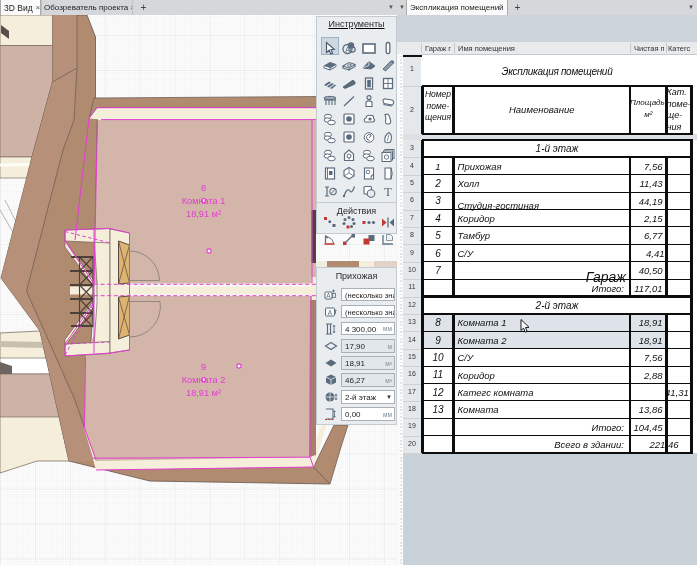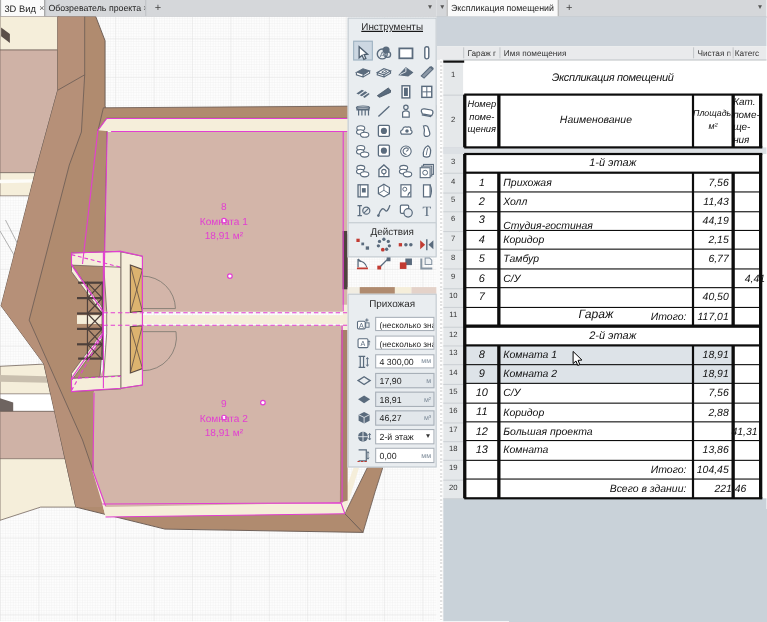--- a/index.html
+++ b/index.html
@@ -265,38 +265,38 @@
 <div class="cell" style="left:457.5px;top:200px;width:168.5px;height:13.0px;font-size:9.5px;text-align:left;">Студия-гостиная</div>
 <div class="cell" style="left:630.0px;top:195.6px;width:32.5px;height:13.0px;font-size:9.5px;text-align:right;">44,19</div>
 <div class="cell" style="left:422.5px;top:212.8px;width:31.0px;height:13.0px;font-size:10px;text-align:center;">4</div>
 <div class="cell" style="left:457.5px;top:213.0px;width:168.5px;height:13.0px;font-size:9.5px;text-align:left;">Коридор</div>
 <div class="cell" style="left:630.0px;top:213.0px;width:32.5px;height:13.0px;font-size:9.5px;text-align:right;">2,15</div>
 <div class="cell" style="left:422.5px;top:230.1px;width:31.0px;height:13.0px;font-size:10px;text-align:center;">5</div>
 <div class="cell" style="left:457.5px;top:230.3px;width:168.5px;height:13.0px;font-size:9.5px;text-align:left;">Тамбур</div>
 <div class="cell" style="left:630.0px;top:230px;width:32.5px;height:13.0px;font-size:9.5px;text-align:right;">6,77</div>
 <div class="cell" style="left:422.5px;top:247.5px;width:31.0px;height:13.0px;font-size:10px;text-align:center;">6</div>
 <div class="cell" style="left:457.5px;top:247.7px;width:168.5px;height:13.0px;font-size:9.5px;text-align:left;">С/У</div>
-<div class="cell" style="left:663px;top:247.7px;width:32.5px;height:13.0px;font-size:9.5px;text-align:right;">4,41</div>
+<div class="cell" style="left:632px;top:247.7px;width:32.5px;height:13.0px;font-size:9.5px;text-align:right;">4,41</div>
 <div class="cell" style="left:422.5px;top:264.9px;width:31.0px;height:13.0px;font-size:10px;text-align:center;">7</div>
-<div class="cell" style="left:457.5px;top:280px;width:168.5px;height:13.0px;font-size:11px;text-align:center;">Гараж</div>
+<div class="cell" style="left:457.5px;top:269px;width:168.5px;height:13.0px;font-size:14px;text-align:right;">Гараж</div>
 <div class="cell" style="left:630.0px;top:265.1px;width:32.5px;height:13.0px;font-size:9.5px;text-align:right;">40,50</div>
 <div class="cell" style="left:422.5px;top:317.1px;width:31.0px;height:13.0px;font-size:10px;text-align:center;">8</div>
 <div class="cell" style="left:457.5px;top:317.3px;width:168.5px;height:13.0px;font-size:9.5px;text-align:left;">Комната 1</div>
 <div class="cell" style="left:630.0px;top:317.3px;width:32.5px;height:13.0px;font-size:9.5px;text-align:right;">18,91</div>
 <div class="cell" style="left:422.5px;top:334.5px;width:31.0px;height:13.0px;font-size:10px;text-align:center;">9</div>
 <div class="cell" style="left:457.5px;top:334.7px;width:168.5px;height:13.0px;font-size:9.5px;text-align:left;">Комната 2</div>
 <div class="cell" style="left:630.0px;top:334.7px;width:32.5px;height:13.0px;font-size:9.5px;text-align:right;">18,91</div>
 <div class="cell" style="left:422.5px;top:351.9px;width:31.0px;height:13.0px;font-size:10px;text-align:center;">10</div>
 <div class="cell" style="left:457.5px;top:352.1px;width:168.5px;height:13.0px;font-size:9.5px;text-align:left;">С/У</div>
 <div class="cell" style="left:630.0px;top:352.1px;width:32.5px;height:13.0px;font-size:9.5px;text-align:right;">7,56</div>
 <div class="cell" style="left:422.5px;top:369.3px;width:31.0px;height:13.0px;font-size:10px;text-align:center;">11</div>
 <div class="cell" style="left:457.5px;top:369.5px;width:168.5px;height:13.0px;font-size:9.5px;text-align:left;">Коридор</div>
 <div class="cell" style="left:630.0px;top:369.5px;width:32.5px;height:13.0px;font-size:9.5px;text-align:right;">2,88</div>
 <div class="cell" style="left:422.5px;top:386.7px;width:31.0px;height:13.0px;font-size:10px;text-align:center;">12</div>
-<div class="cell" style="left:457.5px;top:386.9px;width:168.5px;height:13.0px;font-size:9.5px;text-align:left;">Большая проекта</div>
+<div class="cell" style="left:457.5px;top:386.9px;width:168.5px;height:13.0px;font-size:9.5px;text-align:left;">Категс комната</div>
 <div class="cell" style="left:630.0px;top:386.9px;width:32.5px;height:13.0px;font-size:9.5px;text-align:right;padding-left:35px;">41,31</div>
 <div class="cell" style="left:422.5px;top:404.1px;width:31.0px;height:13.0px;font-size:10px;text-align:center;">13</div>
 <div class="cell" style="left:457.5px;top:404.2px;width:168.5px;height:13.0px;font-size:9.5px;text-align:left;">Комната</div>
 <div class="cell" style="left:630.0px;top:404.2px;width:32.5px;height:13.0px;font-size:9.5px;text-align:right;">13,86</div>
 <div class="cell" style="left:453.5px;top:282.5px;width:170.5px;height:13.0px;font-size:9.5px;text-align:right;">Итого:</div>
 <div class="cell" style="left:630.0px;top:282.5px;width:32.5px;height:13.0px;font-size:9.5px;text-align:right;">117,01</div>
 <div class="cell" style="left:453.5px;top:421.6px;width:170.5px;height:13.0px;font-size:9.5px;text-align:right;">Итого:</div>
 <div class="cell" style="left:630.0px;top:421.6px;width:32.5px;height:13.0px;font-size:9.5px;text-align:right;">104,45</div>
 <div class="cell" style="left:453.5px;top:439.0px;width:170.5px;height:13.0px;font-size:9.5px;text-align:right;">Всего в здании:</div>
 <div class="cell" style="left:630.0px;top:439.0px;width:32.5px;height:13.0px;font-size:9.5px;text-align:right;margin-left:16px;">221,46</div>

